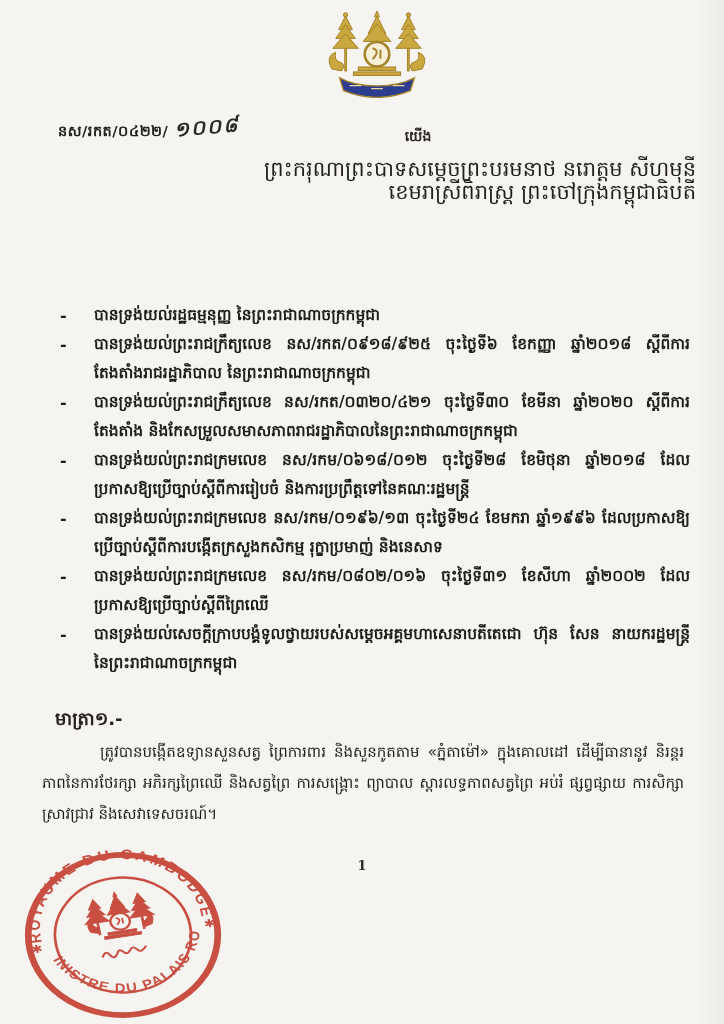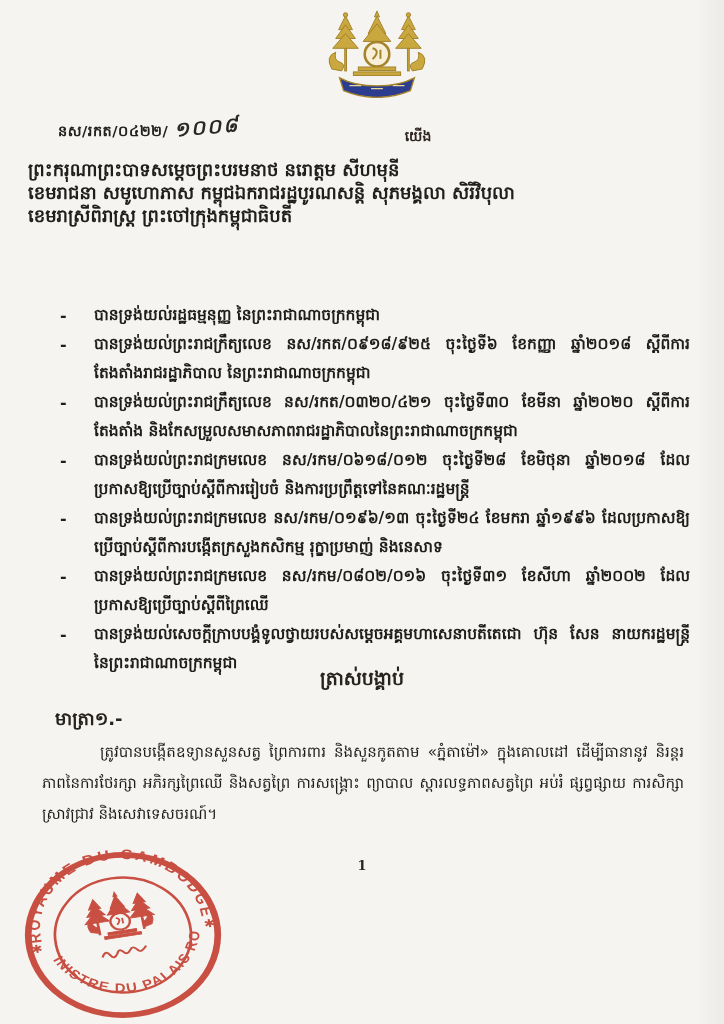--- a/index.html
+++ b/index.html
@@ -28,22 +28,22 @@
   }
   .doc-type{
     position:absolute;left:330px;top:90px;width:176px;text-align:center;
     font-size:25px;font-weight:800;color:#3c2420;letter-spacing:.5px;
   }
   .royal-we{
     position:absolute;left:330px;top:127px;width:176px;text-align:center;
     font-size:14px;font-weight:800;color:#2e2420;
   }
   .royal-title{
-    position:absolute;left:28px;right:28px;top:158px;text-align:left;
-    font-size:18px;font-weight:700;line-height:23px;color:#211f1c;
+    position:absolute;left:28px;right:28px;top:158px;text-align:right;
+    font-size:21px;font-weight:400;line-height:23px;color:#211f1c;
   }
   .preamble{position:absolute;left:60px;right:34px;top:301px;}
   .pre-item{display:flex;align-items:flex-start;}
   .pre-item .dash{
     width:34px;flex:0 0 34px;font-weight:700;font-size:16px;line-height:29px;
   }
   .pre-item .ptext{
     flex:1;font-size:15.5px;font-weight:700;line-height:29px;
     text-align:justify;color:#1f1d1a;
   }
@@ -109,21 +109,20 @@
   </div>
 
   <div class="ref">
     <span>នស/រកត/០៤២២/</span><span class="hand">១០០៨</span>
   </div>
 
   <div class="royal-we">យើង</div>
 
   <div class="royal-title">
     <div>ព្រះករុណាព្រះបាទសម្តេចព្រះបរមនាថ នរោត្តម សីហមុនី</div>
-    <div>ខេមរាជនា សមូហោភាស កម្ពុជឯករាជរដ្ឋបូរណសន្តិ សុភមង្គលា សិរីវិបុលា</div>
     <div>ខេមរាស្រីពិរាស្ត្រ ព្រះចៅក្រុងកម្ពុជាធិបតី</div>
   </div>
 
   <div class="preamble">
     <div class="pre-item">
       <span class="dash">-</span>
       <span class="ptext">បានទ្រង់យល់រដ្ឋធម្មនុញ្ញ នៃព្រះរាជាណាចក្រកម្ពុជា</span>
     </div>
     <div class="pre-item">
       <span class="dash">-</span>
@@ -144,21 +143,20 @@
     <div class="pre-item">
       <span class="dash">-</span>
       <span class="ptext">បានទ្រង់យល់ព្រះរាជក្រមលេខ នស/រកម/០៨០២/០១៦ ចុះថ្ងៃទី៣១ ខែសីហា ឆ្នាំ២០០២ ដែលប្រកាសឱ្យប្រើច្បាប់ស្តីពីព្រៃឈើ</span>
     </div>
     <div class="pre-item">
       <span class="dash">-</span>
       <span class="ptext">បានទ្រង់យល់សេចក្តីក្រាបបង្គំទូលថ្វាយរបស់សម្តេចអគ្គមហាសេនាបតីតេជោ ហ៊ុន សែន នាយករដ្ឋមន្ត្រី នៃព្រះរាជាណាចក្រកម្ពុជា</span>
     </div>
   </div>
 
-  <div class="command">ត្រាស់បង្គាប់</div>
 
   <div class="article-h">មាត្រា១.-</div>
   <div class="article-b">ត្រូវបានបង្កើតឧទ្យានសួនសត្វ ព្រៃការពារ និងសួនកូតតាម «ភ្នំតាម៉ៅ» ក្នុងគោលដៅ ដើម្បីធានានូវ និរន្តរភាពនៃការថែរក្សា អភិរក្សព្រៃឈើ និងសត្វព្រៃ ការសង្គ្រោះ ព្យាបាល ស្តារលទ្ធភាពសត្វព្រៃ អប់រំ ផ្សព្វផ្សាយ ការសិក្សាស្រាវជ្រាវ និងសេវាទេសចរណ៍។</div>
 
   <div class="pagenum">1</div>
 
   <div class="stamp">
     <svg viewBox="0 0 200 200" preserveAspectRatio="none">
       <g transform="rotate(-10 100 100)">
         <circle cx="100" cy="100" r="92" fill="none" stroke="#c2392b" stroke-width="6.5"></circle>

